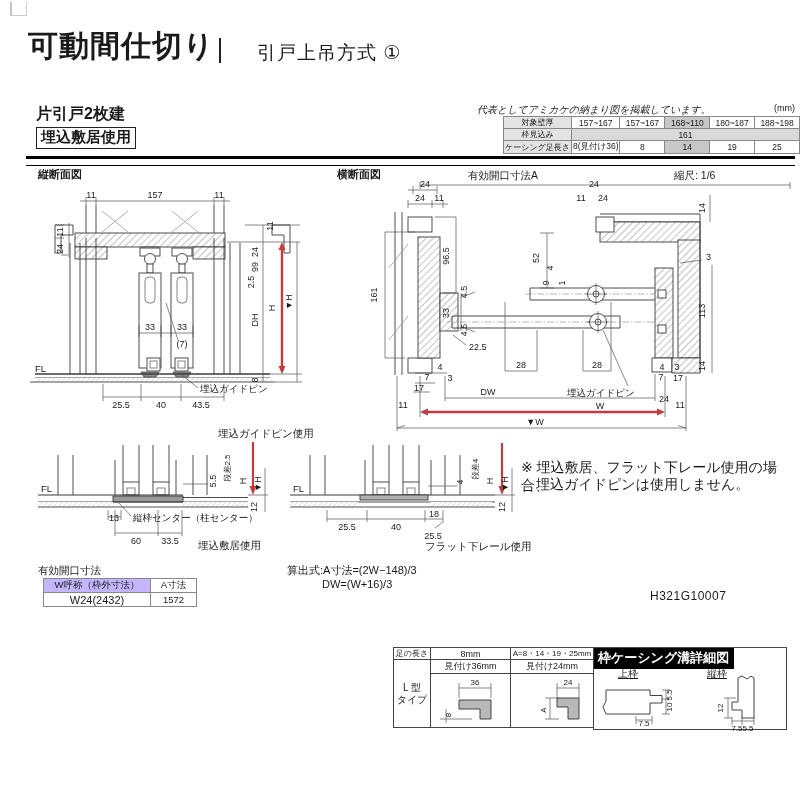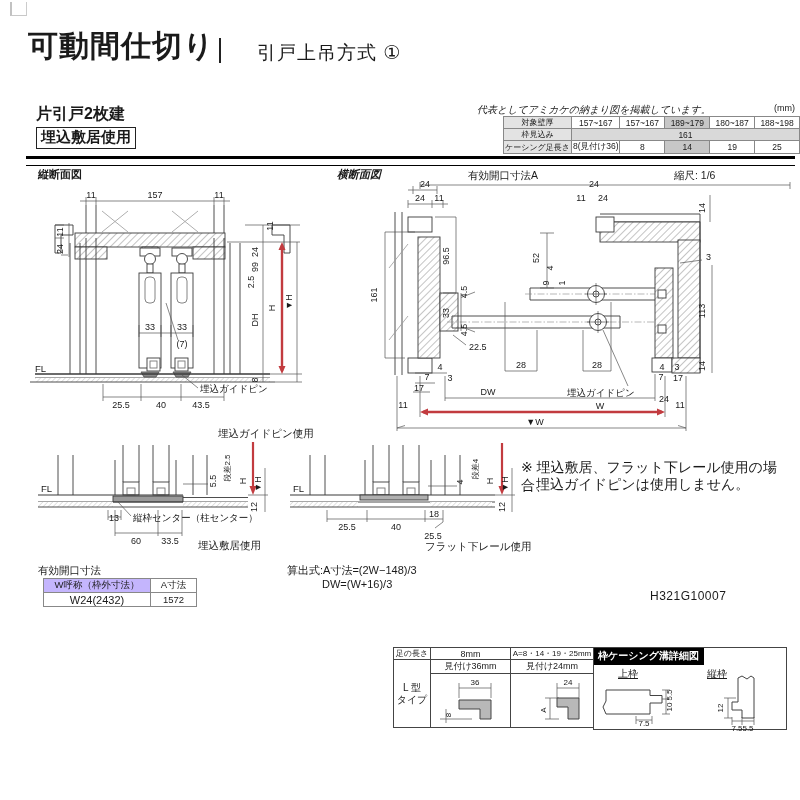--- a/index.html
+++ b/index.html
@@ -29,21 +29,21 @@
   svg text.jp{font-size:9.5px;}
   .caption{font-size:10.5px;}
   .note{font-size:14px;}
   .formula{font-size:11px;}
   .doccode{font-size:12px;letter-spacing:0.5px;}
   table.leg{position:absolute;left:393px;top:647px;border-collapse:collapse;table-layout:fixed;background:#fff;}
   table.leg td{border:1.2px solid #444;font-size:9px;text-align:center;padding:0;white-space:nowrap;overflow:hidden;}
   table.leg td.small{font-size:8px;}
   table.leg td.rowlabel{font-size:10px;line-height:12px;}
   .casing-box{left:593px;top:647px;width:192px;height:81px;border:1.5px solid #444;background:#fff;}
-  .casing-title{left:0px;top:0px;background:#000;color:#fff;font-size:10px;font-weight:700;padding:1px 5px 2px 4px;}
+  .casing-title{left:0px;top:0px;background:#000;color:#fff;font-size:13px;font-weight:700;padding:1px 5px 2px 4px;}
   .casing-sub{font-size:10px;text-decoration:underline;}
 </style>
 </head>
 <body>
 
 <div class="page">
 
   <div class="abs corner-mark"></div>
 
   <div class="abs title">可動間仕切り</div>
@@ -62,21 +62,21 @@
         <col style="width:46px">
         <col style="width:46px">
         <col style="width:46px">
         <col style="width:46px">
       </colgroup>
     <tbody>
         <tr>
       <td class="lbl">対象壁厚</td>
       <td>157~167</td>
       <td>157~167</td>
-      <td class="hl">189~179</td>
+      <td class="hl">168~110</td>
       <td>180~187</td>
       <td>188~198</td>
     </tr>
     <tr>
       <td class="lbl">枠見込み</td>
       <td class="merged" colspan="5">161</td>
     </tr>
     <tr>
       <td class="lbl">ケーシング足長さ</td>
       <td>8(見付け36)</td>
@@ -84,21 +84,21 @@
       <td class="hl">14</td>
       <td>19</td>
       <td>25</td>
     </tr>
   </tbody>
     </table>
 
   <div class="abs rule"></div>
 
   <div class="abs seclabel" style="left:38px;top:167px;">縦断面図</div>
-  <div class="abs seclabel" style="left:337px;top:167px;font-style:italic;">横断面図</div>
+  <div class="abs seclabel" style="left:337px;top:167px;">横断面図</div>
   <div class="abs lbl-s" style="left:468px;top:169px;">有効開口寸法A</div>
   <div class="abs lbl-s" style="left:674px;top:169px;">縮尺: 1/6</div>
 
   <svg style="left:30px;top:185px;" width="285" height="235" viewBox="0 0 285 235">
     <defs>
       <pattern id="pv" patternUnits="userSpaceOnUse" width="5" height="5" patternTransform="rotate(45)">
         <rect width="5" height="5" fill="#ffffff"></rect>
           <line x1="0" y1="0" x2="0" y2="5" stroke="#8a8a8a" stroke-width="1"></line>
       </pattern>
       <pattern id="pvf" patternUnits="userSpaceOnUse" width="3.5" height="3.5" patternTransform="rotate(45)">

